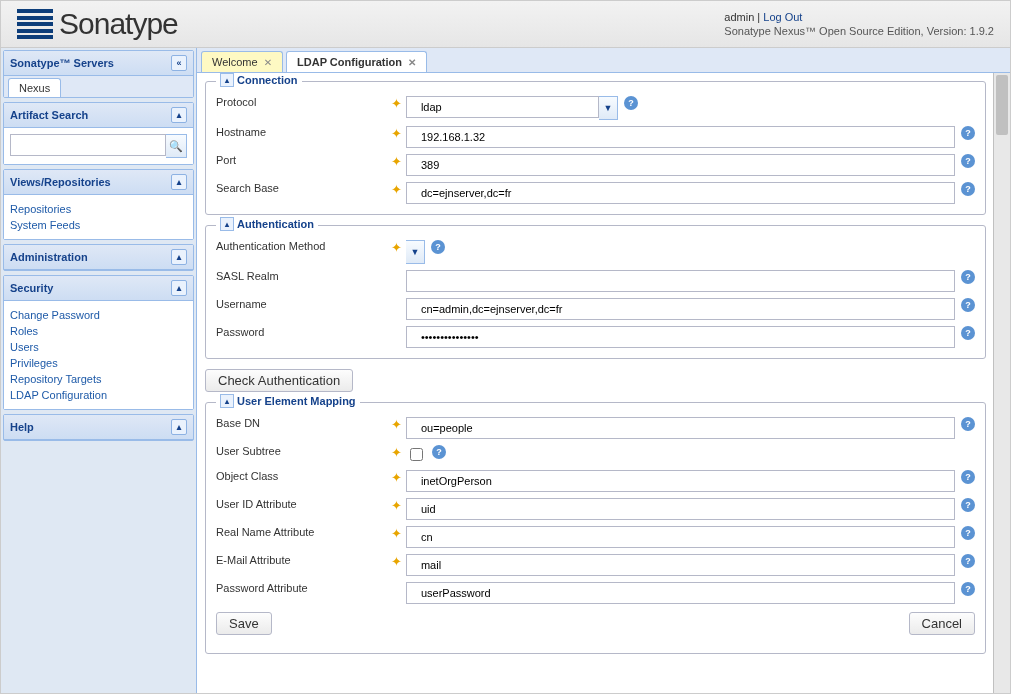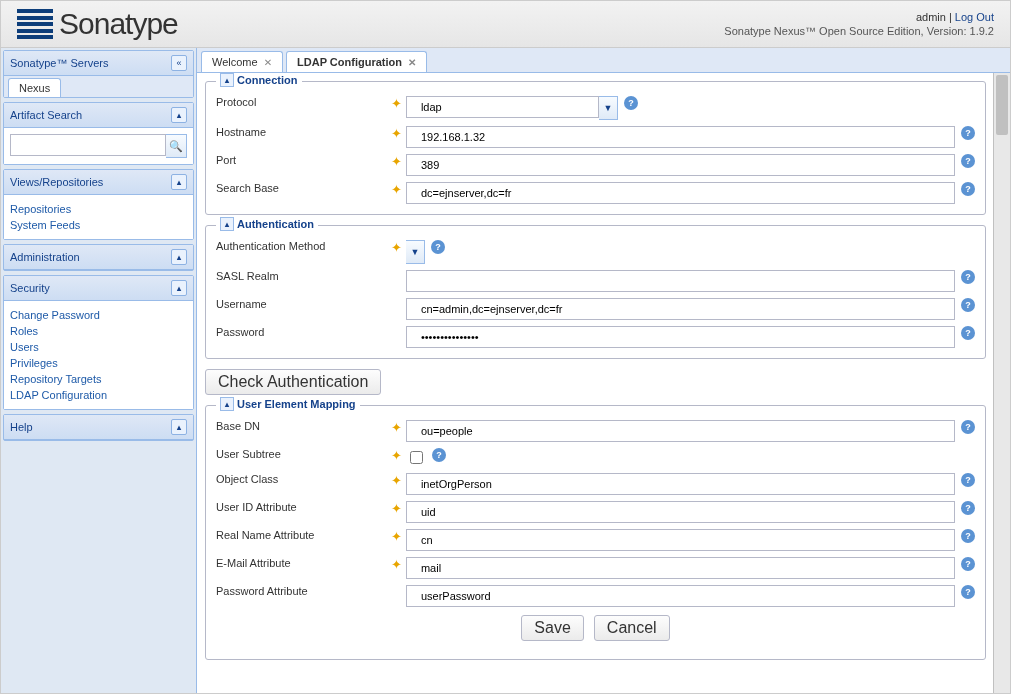--- a/index.html
+++ b/index.html
@@ -1,57 +1,57 @@
 <!DOCTYPE html>
 <html><head>
 <meta charset="utf-8">
 <style>
 html,body{margin:0;padding:0;font-family:Tahoma,Arial,sans-serif;font-size:11px;background:#fff;color:#333}
 .app{width:1011px;height:694px;position:relative;overflow:hidden;border:1px solid #ccc;box-sizing:border-box}
 .topbar{height:46px;background:linear-gradient(#f2f2f2,#e6e6e6);border-bottom:1px solid #ccc;display:flex;align-items:center;padding:0 16px}
 .logo-stripes{width:36px;height:30px;display:flex;flex-direction:column;justify-content:space-between;margin-right:6px}
 .logo-stripes span{height:4px;background:#0c3d7a}
 .logo-text{font-family:"Trebuchet MS","Segoe UI",sans-serif;font-size:30px;font-weight:300;color:#333;letter-spacing:-1px}
-.top-right{margin-left:auto;text-align:right;font-size:11px;line-height:14px}
+.top-right{margin-left:auto;text-align:left;font-size:11px;line-height:14px}
 .top-right a{color:#15428b;text-decoration:none}
 .body{display:flex;height:calc(100% - 46px)}
 .sidebar{width:195px;background:#dfe8f3;border-right:1px solid #99bbe8;display:flex;flex-direction:column}
 .panel{border:1px solid #99bbe8;margin:2px;background:#fff;border-radius:2px}
-.panel-hd{background:linear-gradient(#dfe8f6,#cdddf3);color:#15428b;font-weight:normal;font-size:11px;padding:4px 6px;border-bottom:1px solid #99bbe8;display:flex;align-items:center}
+.panel-hd{background:linear-gradient(#dfe8f6,#cdddf3);color:#15428b;font-weight:bold;font-size:11px;padding:4px 6px;border-bottom:1px solid #99bbe8;display:flex;align-items:center}
 .panel-hd .tool{margin-left:auto;width:14px;height:14px;border:1px solid #8db2e3;background:#eaf2fd;border-radius:2px;display:flex;align-items:center;justify-content:center;cursor:pointer;font-size:9px;color:#15428b}
 .tabstrip-mini{background:#dfe8f6;padding:2px 0 0 4px}
 .tab-mini{display:inline-block;background:#fff;border:1px solid #99bbe8;border-bottom:none;padding:3px 10px;border-radius:3px 3px 0 0;font-size:11px}
 .panel-body{padding:6px;background:#fff}
 .panel-body a{display:block;color:#1e5aa8;text-decoration:none;line-height:16px}
 .search-row{display:flex}
 .search-row input{flex:1;border:1px solid #b5b8c8;height:18px;padding:1px 4px;font-size:11px}
 .search-btn{width:20px;height:22px;border:1px solid #99bbe8;border-left:none;background:linear-gradient(#f7fbff,#dfeaf7);color:#15428b;display:flex;align-items:center;justify-content:center;cursor:pointer}
 .main{flex:1;display:flex;flex-direction:column;background:#dfe8f3}
 .tabstrip{height:24px;background:#dfe8f6;border-bottom:1px solid #99bbe8;display:flex;align-items:flex-end;padding-left:4px}
-.tab{background:#ffffff;border:1px solid #99bbe8;border-bottom:none;padding:4px 10px;margin-right:3px;border-radius:3px 3px 0 0;font-size:11px;display:flex;align-items:center;gap:6px;cursor:pointer}
+.tab{background:#fef9c3;border:1px solid #99bbe8;border-bottom:none;padding:4px 10px;margin-right:3px;border-radius:3px 3px 0 0;font-size:11px;display:flex;align-items:center;gap:6px;cursor:pointer}
 .tab.active{background:#fff;font-weight:bold}
 .tab .close{font-size:10px;color:#888}
 .content{flex:1;background:#fff;overflow:auto;position:relative}
 .scroll{position:absolute;right:0;top:0;width:16px;height:100%;background:#e8e8e8;border-left:1px solid #c0c0c0}
 .scroll-thumb{position:absolute;top:2px;left:2px;width:12px;height:60px;background:#c0c0c0;border-radius:2px}
 .form-area{padding:8px 24px 8px 8px}
 .fieldset{border:1px solid #b5b8c8;border-radius:3px;margin-bottom:10px;padding:8px 10px 10px 10px;position:relative}
 .legend{position:absolute;top:-9px;left:10px;background:#fff;color:#15428b;font-weight:bold;font-size:11px;padding:0 4px;display:flex;align-items:center;gap:3px}
 .legend .collapse{width:12px;height:12px;border:1px solid #99bbe8;background:#eaf2fd;font-size:8px;display:flex;align-items:center;justify-content:center;color:#15428b}
 .row{display:flex;align-items:flex-start;margin-top:6px}
 .label{width:175px;font-size:11px;color:#333}
 .req{color:#e8a500;font-size:13px;margin-right:4px}
 .row input[type=text],.row input[type=password]{border:1px solid #b5b8c8;height:18px;padding:1px 14px;font-size:11px;box-sizing:content-box}
 .row .wide{flex:1;max-width:530px}
 .select{display:flex}
 .select input{width:163px;border:1px solid #b5b8c8;height:18px;padding:1px 4px;font-size:11px}
 .select .dd{width:18px;height:22px;border:1px solid #99bbe8;border-left:none;background:linear-gradient(#f7fbff,#dfeaf7);display:flex;align-items:center;justify-content:center;color:#15428b;font-size:9px}
 .help{width:14px;height:14px;border-radius:50%;background:#5b93d3;color:#fff;font-size:9px;font-weight:bold;display:flex;align-items:center;justify-content:center;margin-left:6px;cursor:pointer}
-.btn{background:linear-gradient(#fdfdfd,#ebebeb);border:1px solid #b5b8c8;border-radius:3px;padding:3px 12px;font-size:16px;cursor:pointer;color:#333}
-.btnrow{display:flex;justify-content:center;gap:10px;padding:8px 0}
+.btn{background:linear-gradient(#fdfdfd,#ebebeb);border:1px solid #b5b8c8;border-radius:3px;padding:3px 12px;font-size:13px;cursor:pointer;color:#333}
+.btnrow{display:flex;justify-content:space-between;gap:10px;padding:8px 0}
 .chk{width:13px;height:13px}
 </style>
 </head>
 <body>
 
 <div class="app">
   <div class="topbar">
     <div class="logo-stripes">
         <span></span>
         <span></span>

